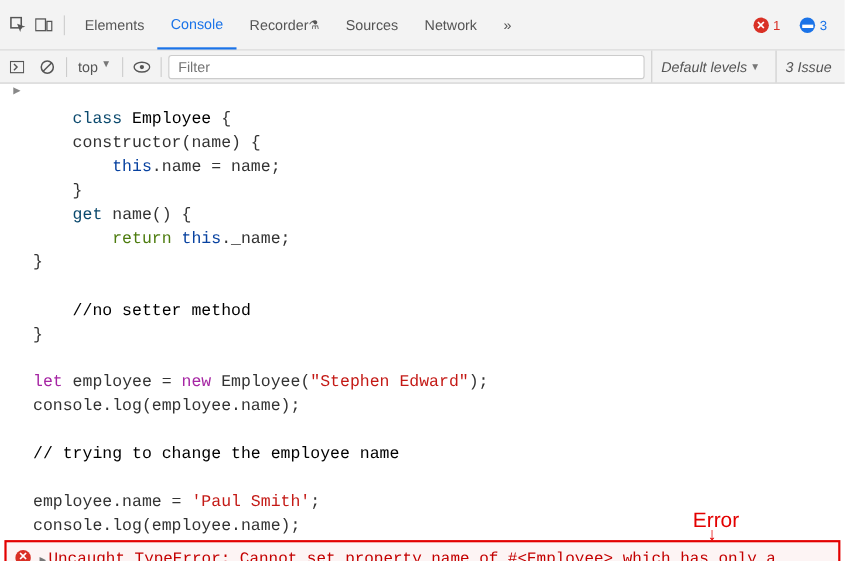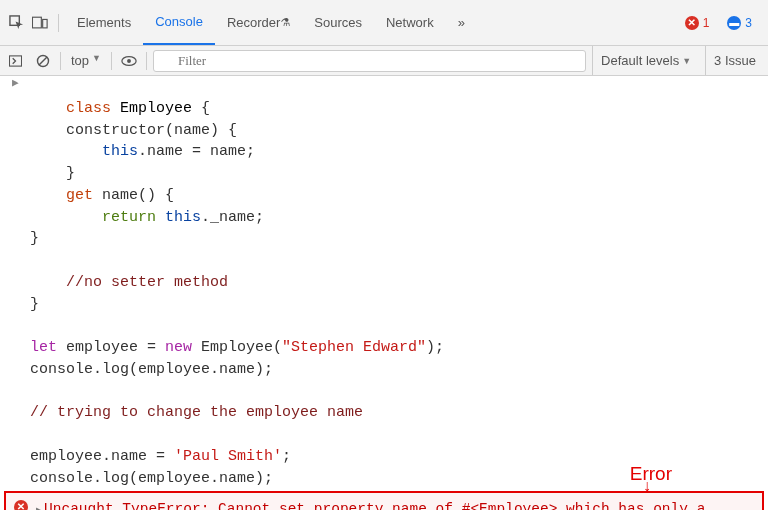--- a/index.html
+++ b/index.html
@@ -79,31 +79,30 @@
       width: 1px; height: 18px; background: #ccc;
     }
     .toolbar .select {
       color: #555; font-size: 13px; cursor: pointer; padding: 0 4px;
       display: inline-flex; align-items: flex-start; gap: 3px;
     }
     .toolbar .filter-input {
       flex: 1;
       border: 1px solid #ccc;
       border-radius: 3px;
-      padding: 3px 24px;
+      padding: 3px 8px;
       font-size: 13px;
       background: #fff;
       color: #4d7c0f;
       height: 22px;
-      font-family: Liberation Serif, serif;
     }
     .toolbar .right-btn {
       display: inline-flex; align-items: center; gap: 3px;
       padding: 0 8px; color: #555; font-size: 13px; cursor: pointer;
-      border-left: 1px solid #ccc; height: 100%;
+      border-left: 1px solid #ccc; height: 100%; font-style: italic;
     }
     .console {
       font-family: Consolas, "Courier New", monospace;
       font-size: 15px;
       line-height: 1.45;
       padding: 0;
       height: calc(100% - 60px);
       overflow: hidden;
       position: relative;
     }
@@ -112,25 +111,25 @@
       position: relative;
       white-space: pre;
     }
     .chev {
       position: absolute;
       left: 12px;
       top: 0;
       color: #888;
       font-size: 11px;
     }
-    .kw { color: #c2410c; }
+    .kw { color: #0c4a6e; }
     .ident { color: #000000; }
     .this { color: #0842a0; }
     .str { color: #c41a16; }
-    .comment { color: #7f1d1d; }
+    .comment { color: #000000; }
     .new { color: #a626a4; }
     .let { color: #a626a4; }
     .return { color: #4d7c0f; }
 
     .error-box {
       border: 2px solid #e30000;
       margin: 2px 4px 4px 4px;
       background: #fdf4f4;
       position: relative;
     }

